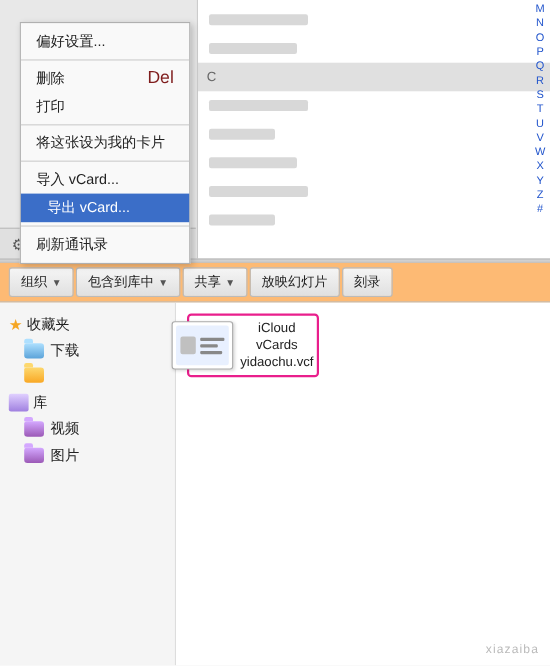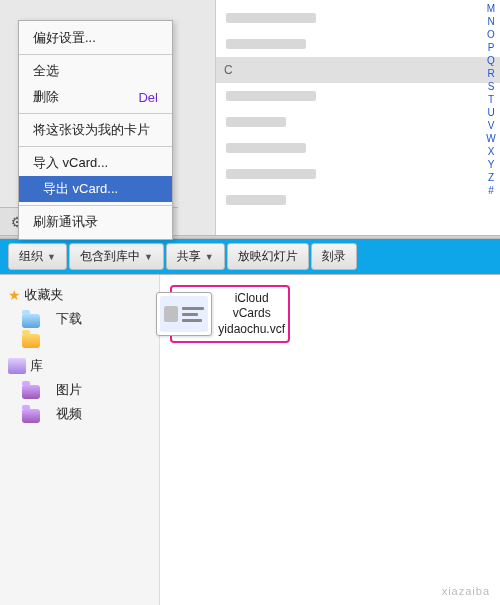--- a/index.html
+++ b/index.html
@@ -19,21 +19,21 @@
       top: 0;
       left: 0;
       width: 500px;
       height: 235px;
       background: #f5f5f5;
       display: flex;
     }
 
     
     .contacts-list-area {
-      width: 216px;
+      width: 180px;
       height: 235px;
       background: #e8e8e8;
       position: relative;
       border-right: 1px solid #ccc;
     }
 
     
     .context-menu {
       position: absolute;
       top: 20px;
@@ -68,22 +68,22 @@
       padding-left: 24px;
     }
 
     .menu-separator {
       height: 1px;
       background: #ccc;
       margin: 3px 0;
     }
 
     .menu-item .shortcut {
-      color: #6d28d9;
-      font-size: 13px;
+      color: #7f1d1d;
+      font-size: 16px;
       text-align: right;
     }
 
     
     .contacts-toolbar {
       position: absolute;
       bottom: 0;
       left: 0;
       width: 178px;
       height: 28px;
@@ -184,21 +184,21 @@
       width: 500px;
       height: 366px;
       background: #fff;
       display: flex;
       flex-direction: column;
     }
 
     
     .explorer-toolbar {
       height: 36px;
-      background: #0ea5e9;
+      background: #fdba74;
       border-bottom: 1px solid #bbb;
       display: flex;
       align-items: center;
       padding: 0 8px;
       gap: 2px;
     }
 
     .toolbar-btn {
       padding: 4px 10px;
       font-size: 12px;
@@ -244,26 +244,26 @@
       gap: 4px;
     }
 
     .nav-section-header .star {
       color: #f5a623;
       font-size: 14px;
     }
 
     .nav-item {
       display: flex;
-      align-items: flex-end;
+      align-items: center;
       padding: 3px 8px 3px 22px;
       font-size: 13px;
       color: #222;
       cursor: pointer;
-      gap: 16px;
+      gap: 6px;
     }
 
     .folder-icon {
       width: 18px;
       height: 14px;
       background: linear-gradient(to bottom, #fdd86e, #f9a825);
       border-radius: 2px 3px 3px 3px;
       position: relative;
       display: inline-block;
       flex-shrink: 0;
@@ -422,25 +422,25 @@
 <div class="contacts-panel">
 
   <div class="contacts-list-area">
 
     <div class="context-menu">
       <div class="menu-item">
         <span>偏好设置...</span>
       </div>
       <div class="menu-separator"></div>
       <div class="menu-item">
-        <span>全选</span>
-      </div>
-      <div class="menu-item">
         <span>删除</span>
         <span class="shortcut">Del</span>
+      </div>
+      <div class="menu-item">
+        <span>打印</span>
       </div>
       <div class="menu-separator"></div>
       <div class="menu-item">
         <span>将这张设为我的卡片</span>
       </div>
       <div class="menu-separator"></div>
       <div class="menu-item">
         <span>导入 vCard...</span>
       </div>
       <div class="menu-item active">
@@ -547,25 +547,25 @@
       <div class="nav-item">
         <span class="folder-icon"></span>
       </div>
 
       <div class="nav-library-header">
         <span class="library-icon"></span>
         <span>库</span>
       </div>
       <div class="nav-item">
         <span class="folder-icon library"></span>
-        <span>图片</span>
+        <span>视频</span>
       </div>
       <div class="nav-item">
         <span class="folder-icon library"></span>
-        <span>视频</span>
+        <span>图片</span>
       </div>
     </div>
 
     <div class="file-area">
       <div class="file-item">
         <div class="vcf-icon">
           <div class="vcard-graphic">
             <div class="vcard-inner">
               <div class="vcard-photo"></div>
               <div class="vcard-lines">

